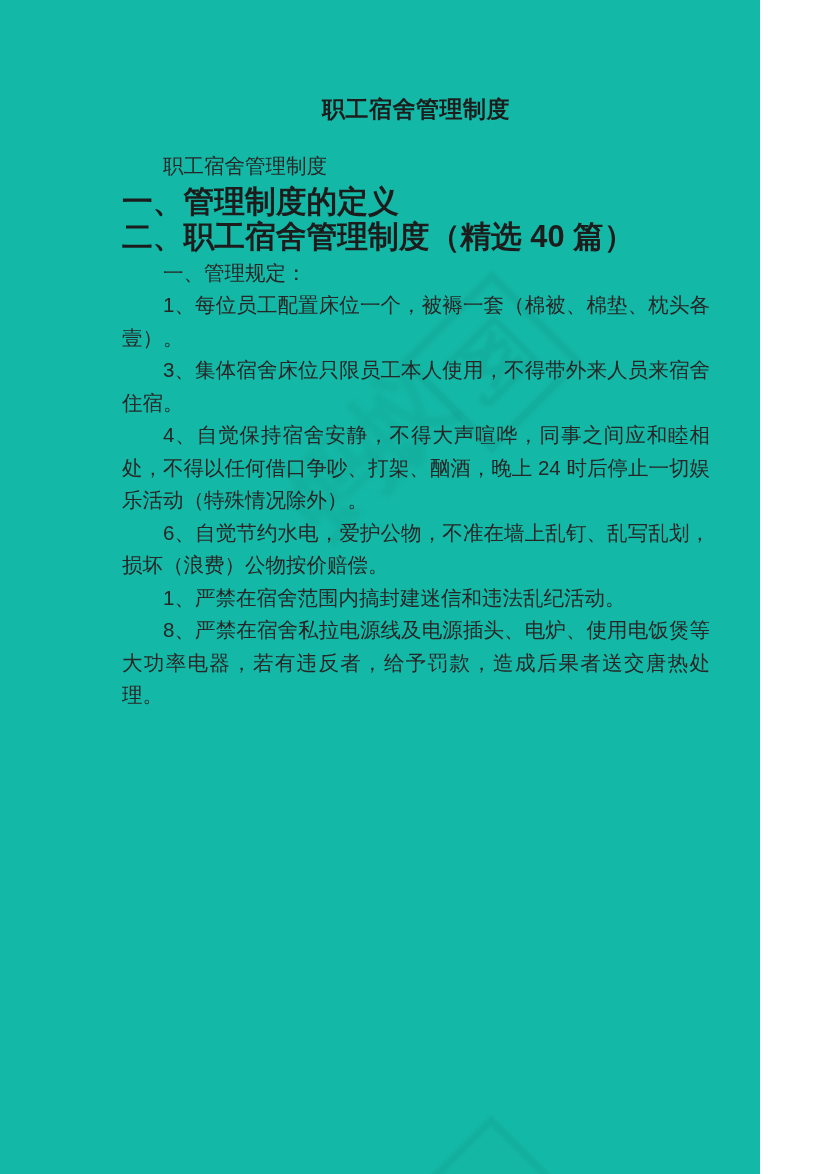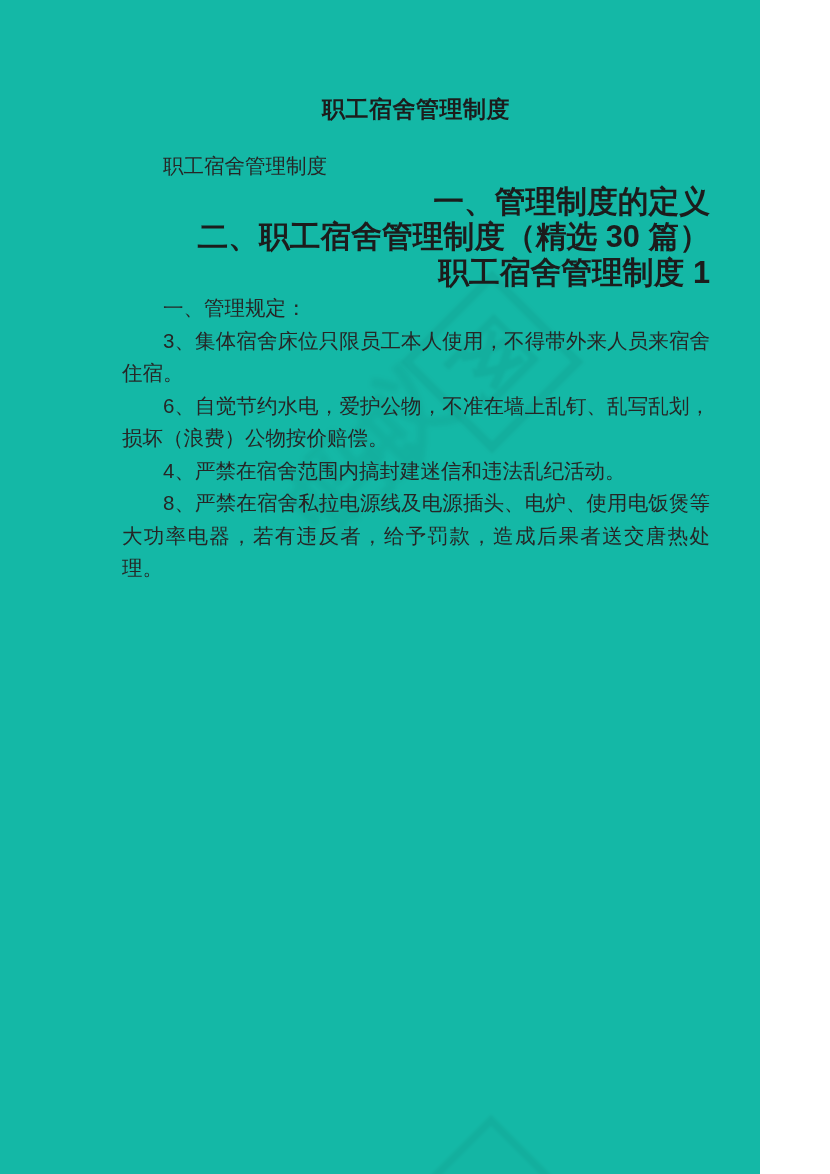--- a/index.html
+++ b/index.html
@@ -35,21 +35,21 @@
     line-height: 30px;
     text-align: center;
     color: #1c1c1c;
     letter-spacing: 0.5px;
   }
   .blk { margin: 0; }
   .blk.heading {
     font-weight: 700;
     color: #1c1c1c;
     margin: 3px 0;
-    text-align: right;
+    text-align: left;
   }
   .blk.paragraph {
     text-indent: 2em;
   }
 
   
   .wm-seal {
     position: absolute;
     left: 427px;
     top: 297px;
@@ -111,23 +111,24 @@
 
   <div class="wm-seal-bottom">
     <span class="wm-seal-char">网</span>
   </div>
 
   <div class="doc">
     <h1 class="doc-title">职工宿舍管理制度</h1>
     <div>
         <p class="blk paragraph">职工宿舍管理制度</p>
         <h2 class="blk heading">一、管理制度的定义</h2>
-        <h2 class="blk heading">二、职工宿舍管理制度（精选 30 篇）</h2>
-        <h2 class="blk heading">职工宿舍管理制度 1</h2>
+        <h2 class="blk heading">二、职工宿舍管理制度（精选 40 篇）</h2>
         <p class="blk paragraph">一、管理规定：</p>
+        <p class="blk paragraph">1、每位员工配置床位一个，被褥一套（棉被、棉垫、枕头各壹）。</p>
         <p class="blk paragraph">3、集体宿舍床位只限员工本人使用，不得带外来人员来宿舍住宿。</p>
+        <p class="blk paragraph">4、自觉保持宿舍安静，不得大声喧哗，同事之间应和睦相处，不得以任何借口争吵、打架、酗酒，晚上 24 时后停止一切娱乐活动（特殊情况除外）。</p>
         <p class="blk paragraph">6、自觉节约水电，爱护公物，不准在墙上乱钉、乱写乱划，损坏（浪费）公物按价赔偿。</p>
-        <p class="blk paragraph">4、严禁在宿舍范围内搞封建迷信和违法乱纪活动。</p>
+        <p class="blk paragraph">1、严禁在宿舍范围内搞封建迷信和违法乱纪活动。</p>
         <p class="blk paragraph">8、严禁在宿舍私拉电源线及电源插头、电炉、使用电饭煲等大功率电器，若有违反者，给予罚款，造成后果者送交唐热处理。</p>
       </div>
   </div>
 
 </div>
 
 </body></html>

